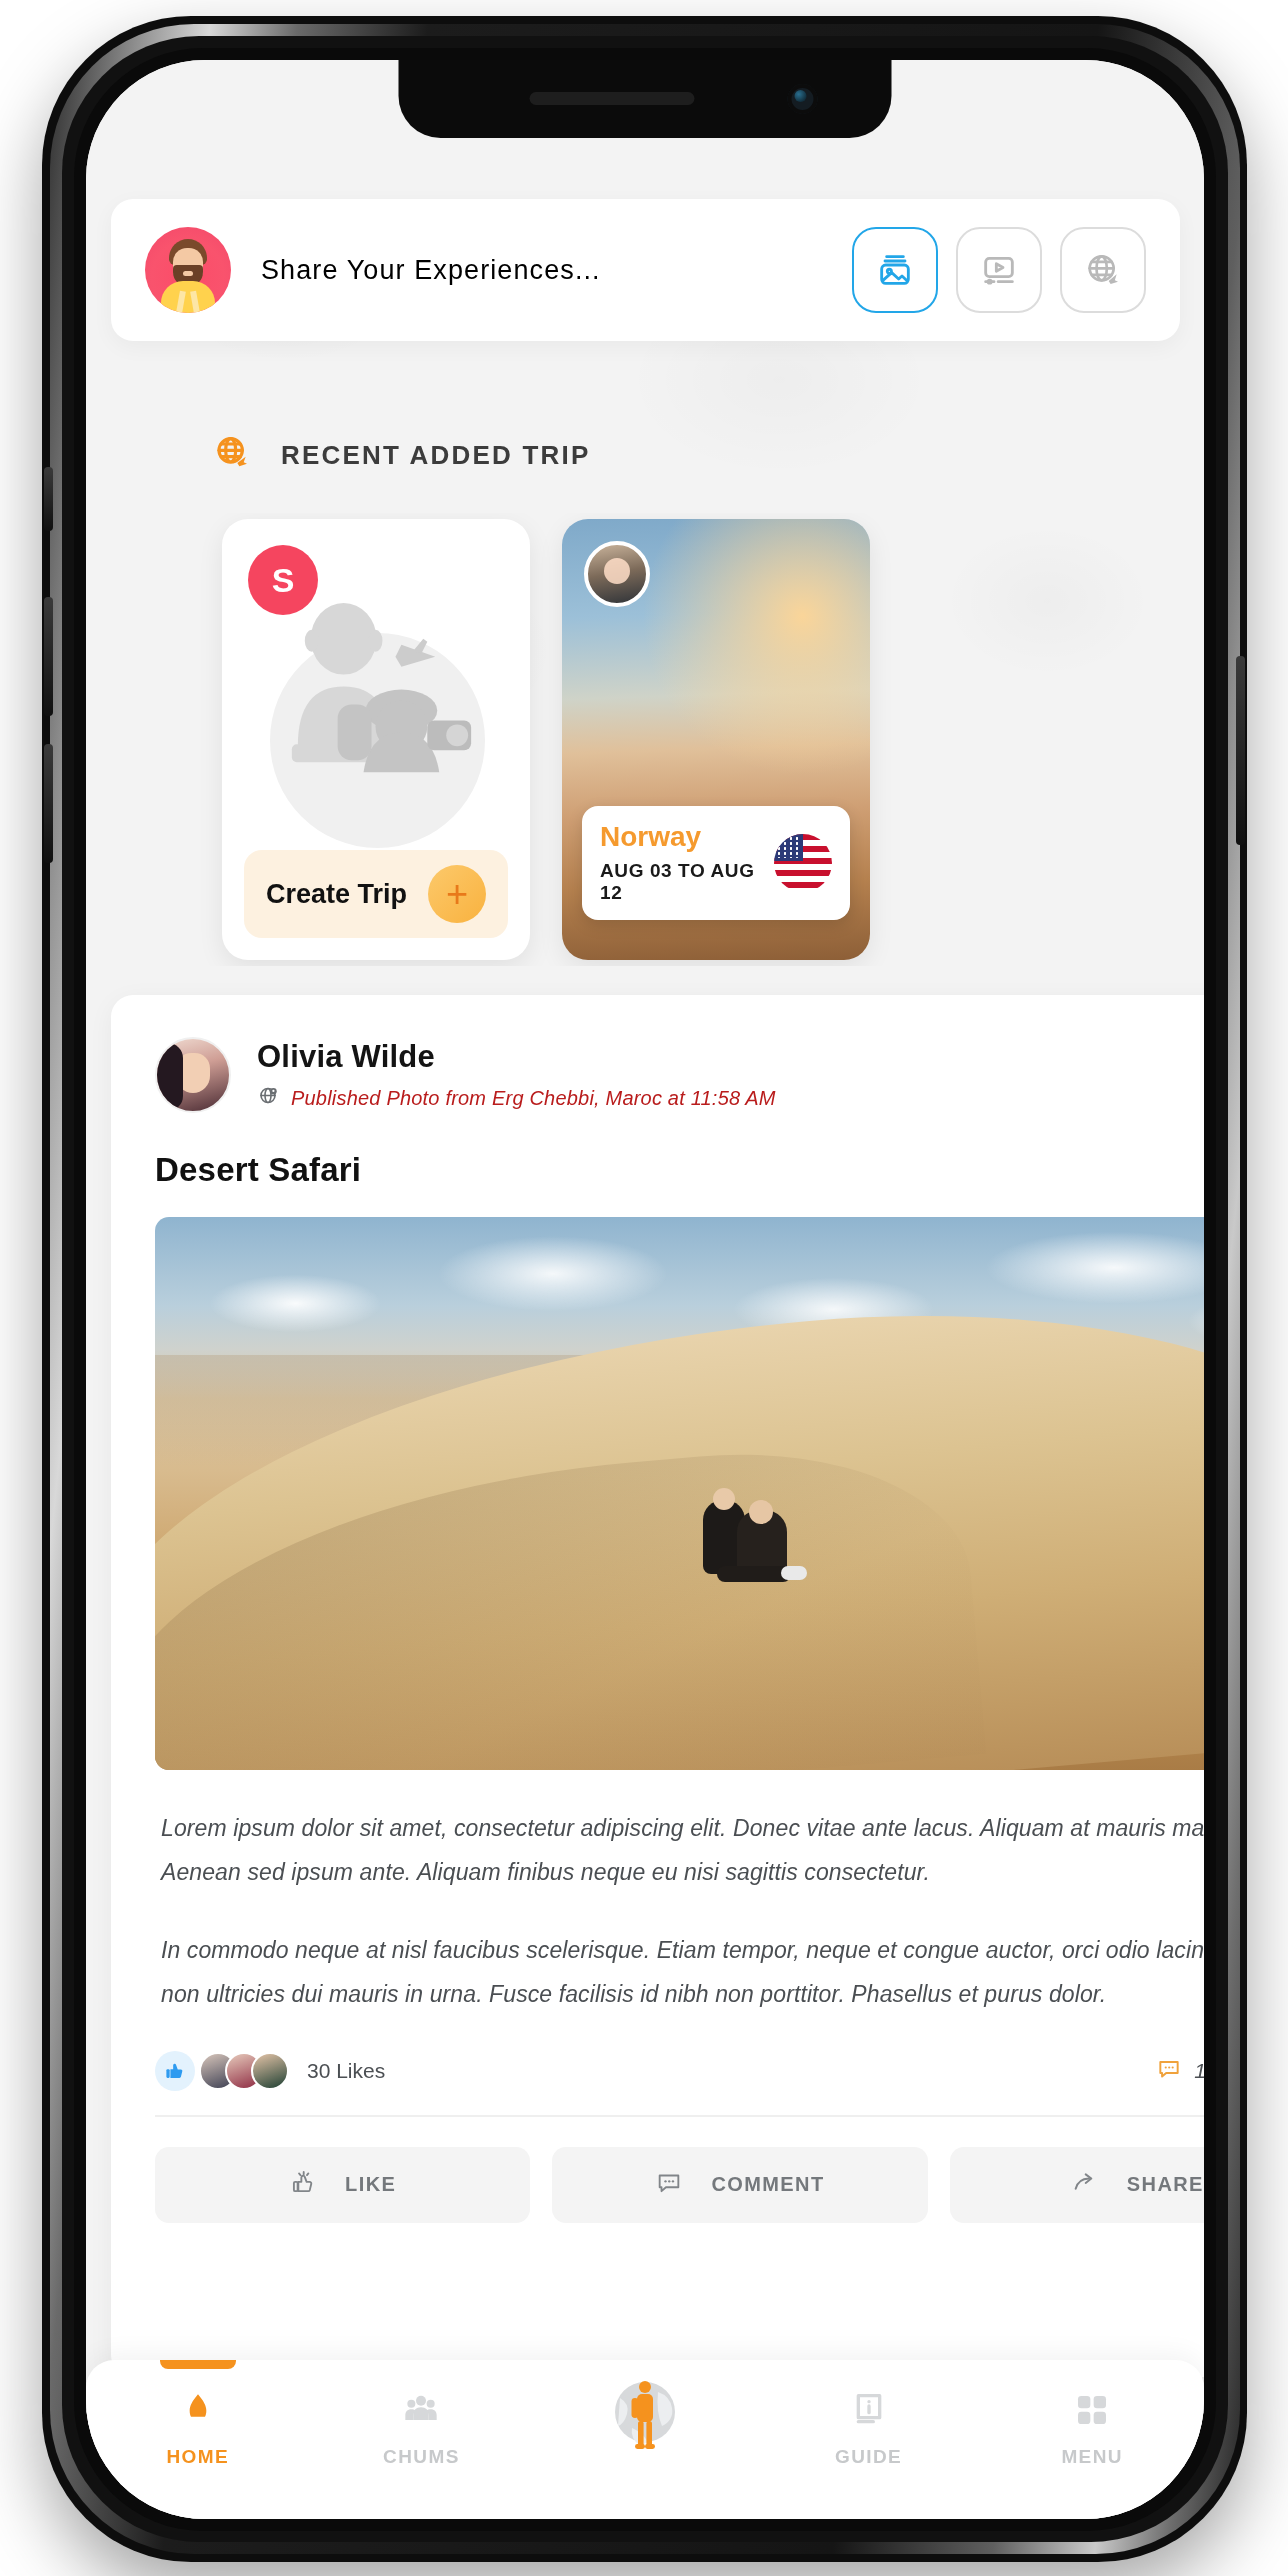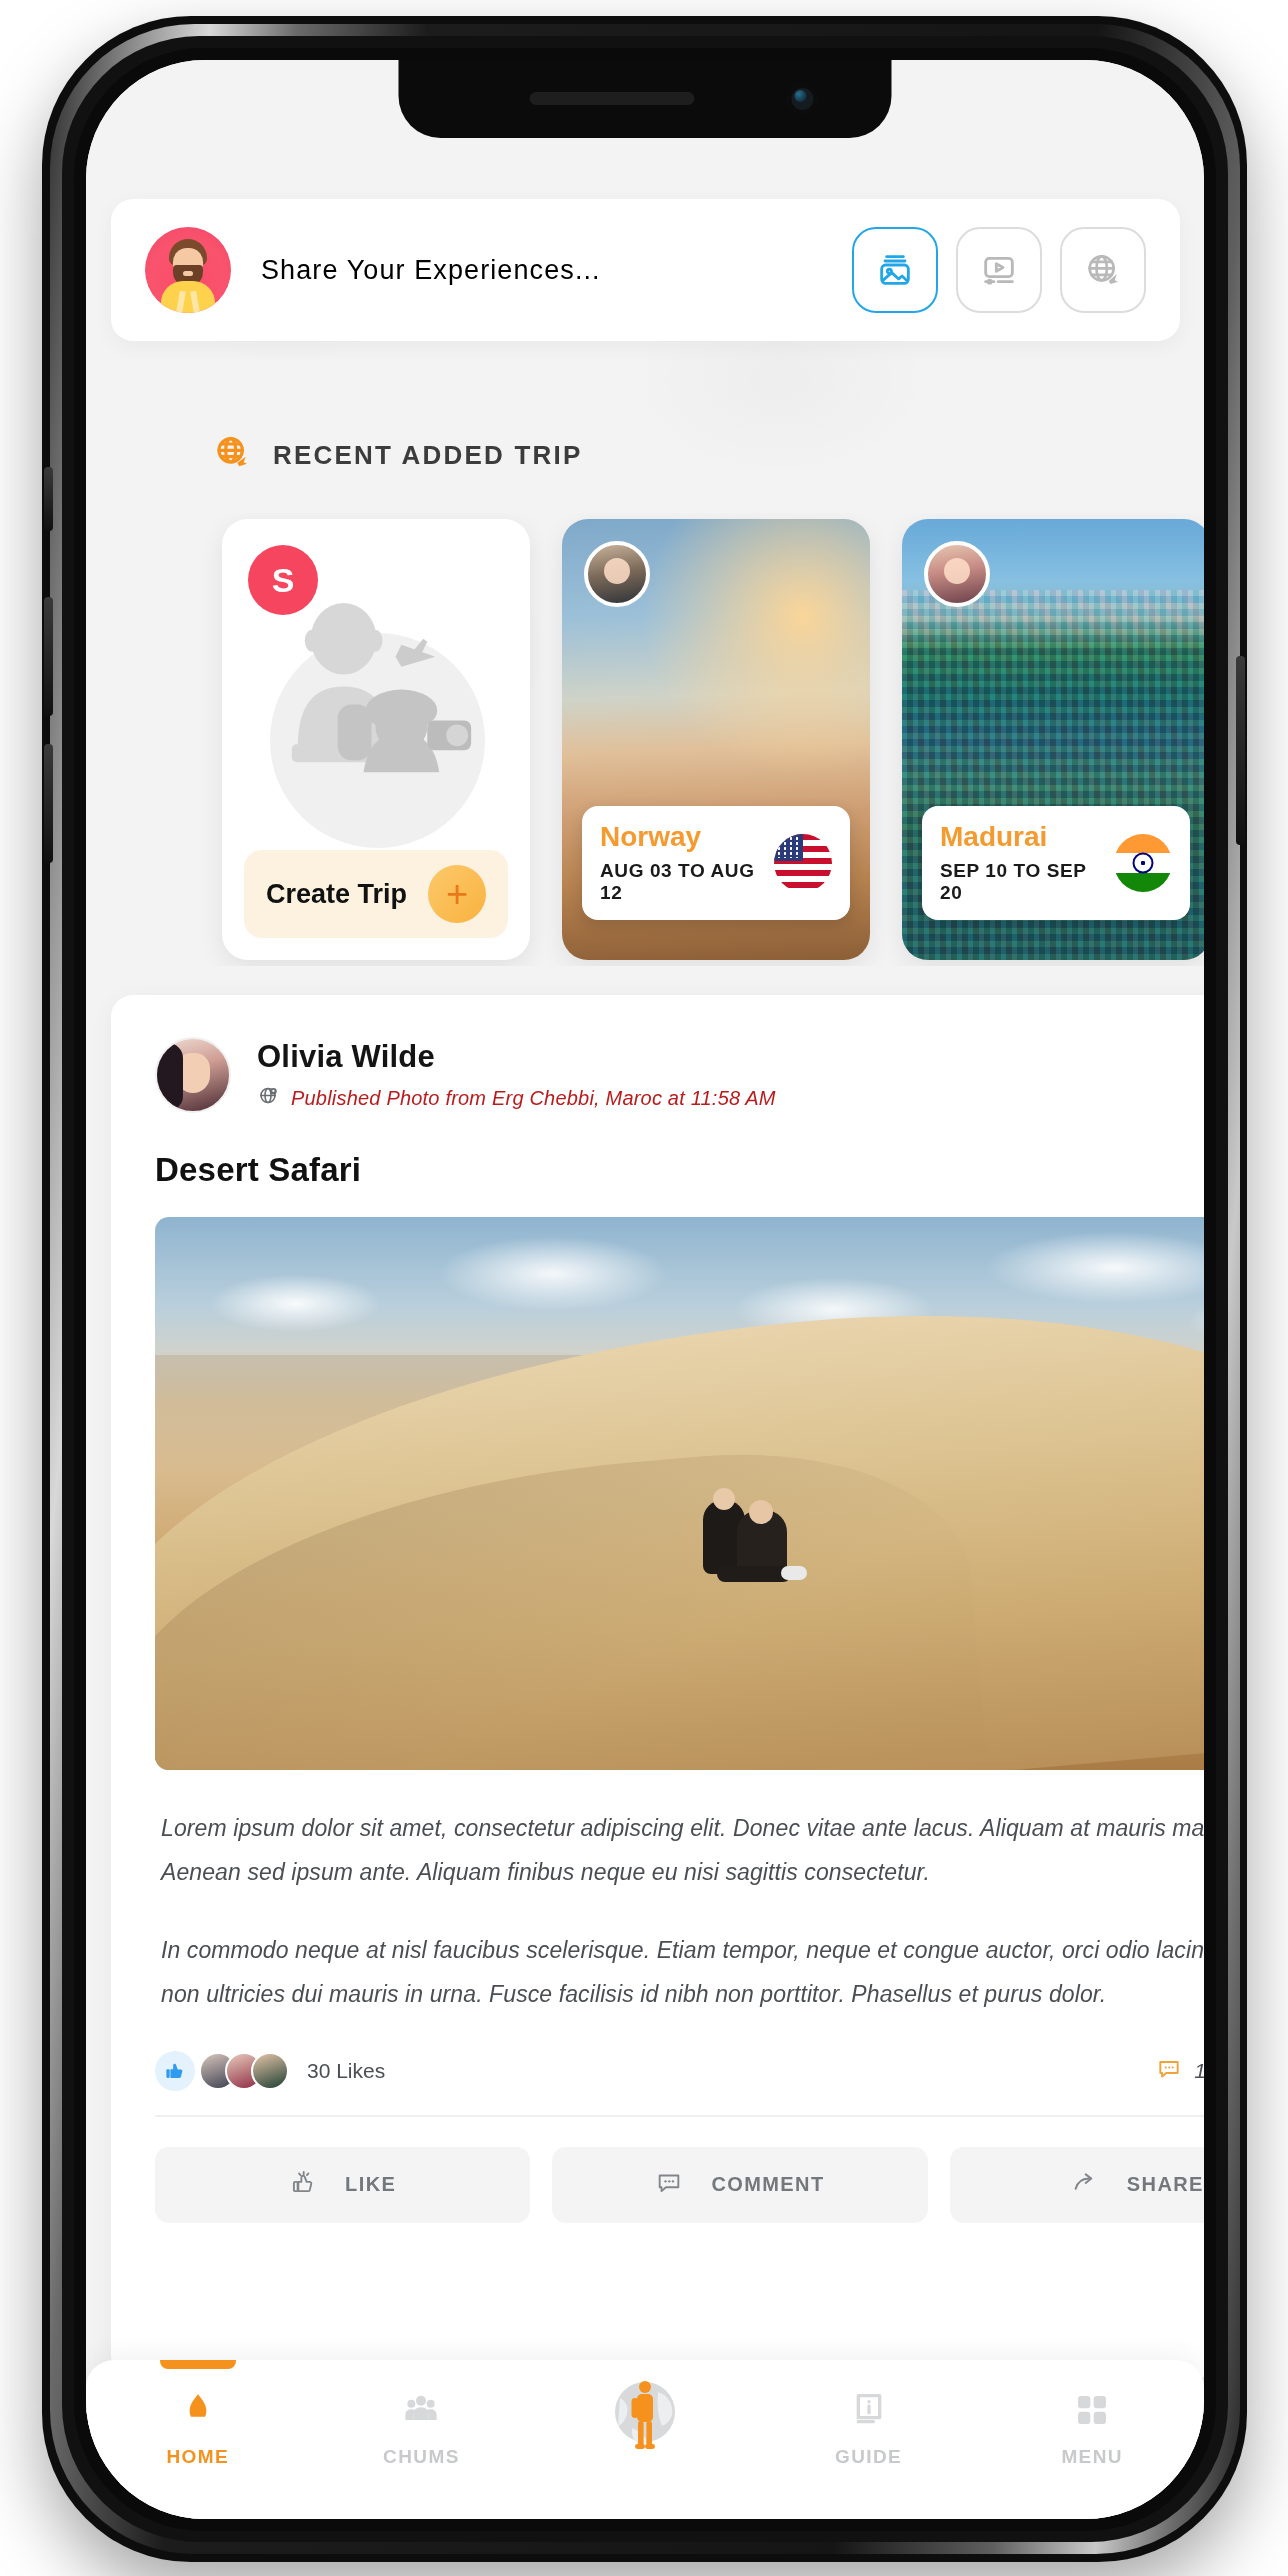--- a/index.html
+++ b/index.html
@@ -130,21 +130,21 @@
     border: 2.5px solid #dcdcdc;
     background: #fff;
     display: flex; align-items: center; justify-content: center;
   }
   .act-btn.active { border-color: #22a6e8; }
   .act-btn svg { display: block; }
 
   
   .sec-header {
     position: absolute; left: 127px; top: 373px;
-    display: flex; align-items: center; gap: 20px;
+    display: flex; align-items: center; gap: 28px;
     z-index: 5;
   }
   .sec-title {
     font-size: 26px; font-weight: 700; color: #3c3c3c;
     letter-spacing: 2.2px;
   }
 
   
   .trips {
     position: absolute; left: 0; top: 453px;
@@ -515,31 +515,20 @@
             <div class="card-avatar ca-man"></div>
             <div class="trip-label">
               <div class="trip-texts">
                 <div class="trip-name">Norway</div>
                 <div class="trip-dates">AUG 03 TO AUG 12</div>
               </div>
               <div class="flag flag-us"></div>
             </div>
           </div>
 
-          <div class="trip-card card-photo">
-            <div class="photo p-madurai"></div>
-            <div class="card-avatar ca-woman"></div>
-            <div class="trip-label">
-              <div class="trip-texts">
-                <div class="trip-name">Madurai</div>
-                <div class="trip-dates">SEP 10 TO SEP 20</div>
-              </div>
-              <div class="flag flag-in"></div>
-            </div>
-          </div>
 
         </div>
       </div>
 
       <div class="post">
 
         <div class="post-head">
           <div class="post-avatar"></div>
           <div class="post-meta">
             <div class="post-author">Olivia Wilde</div>

